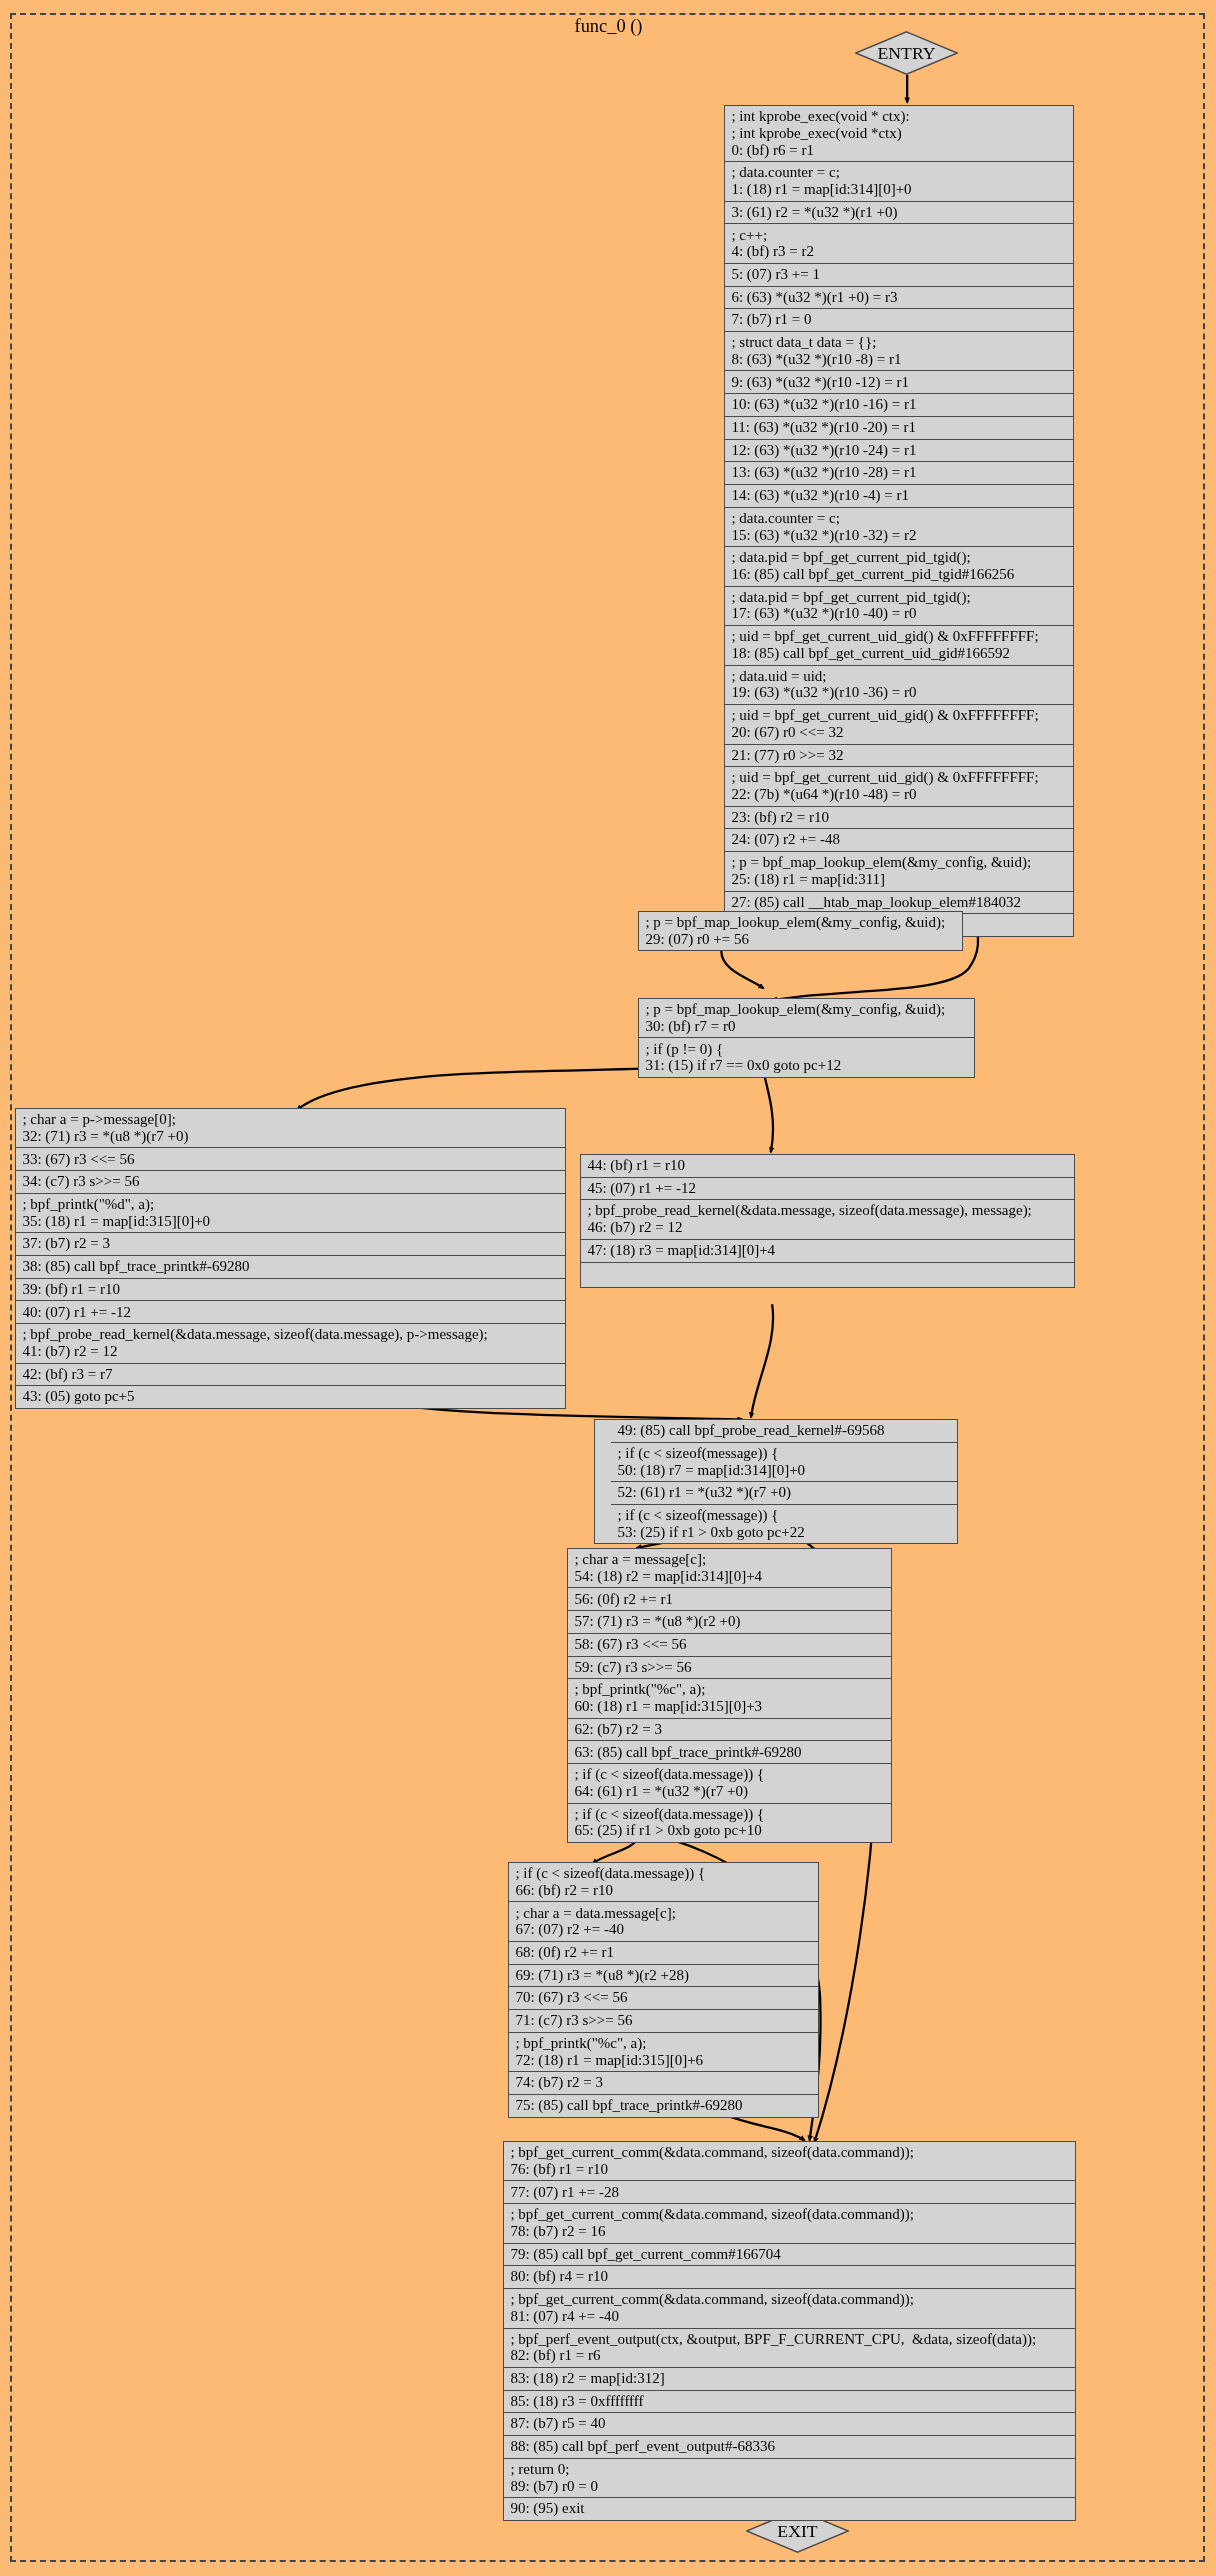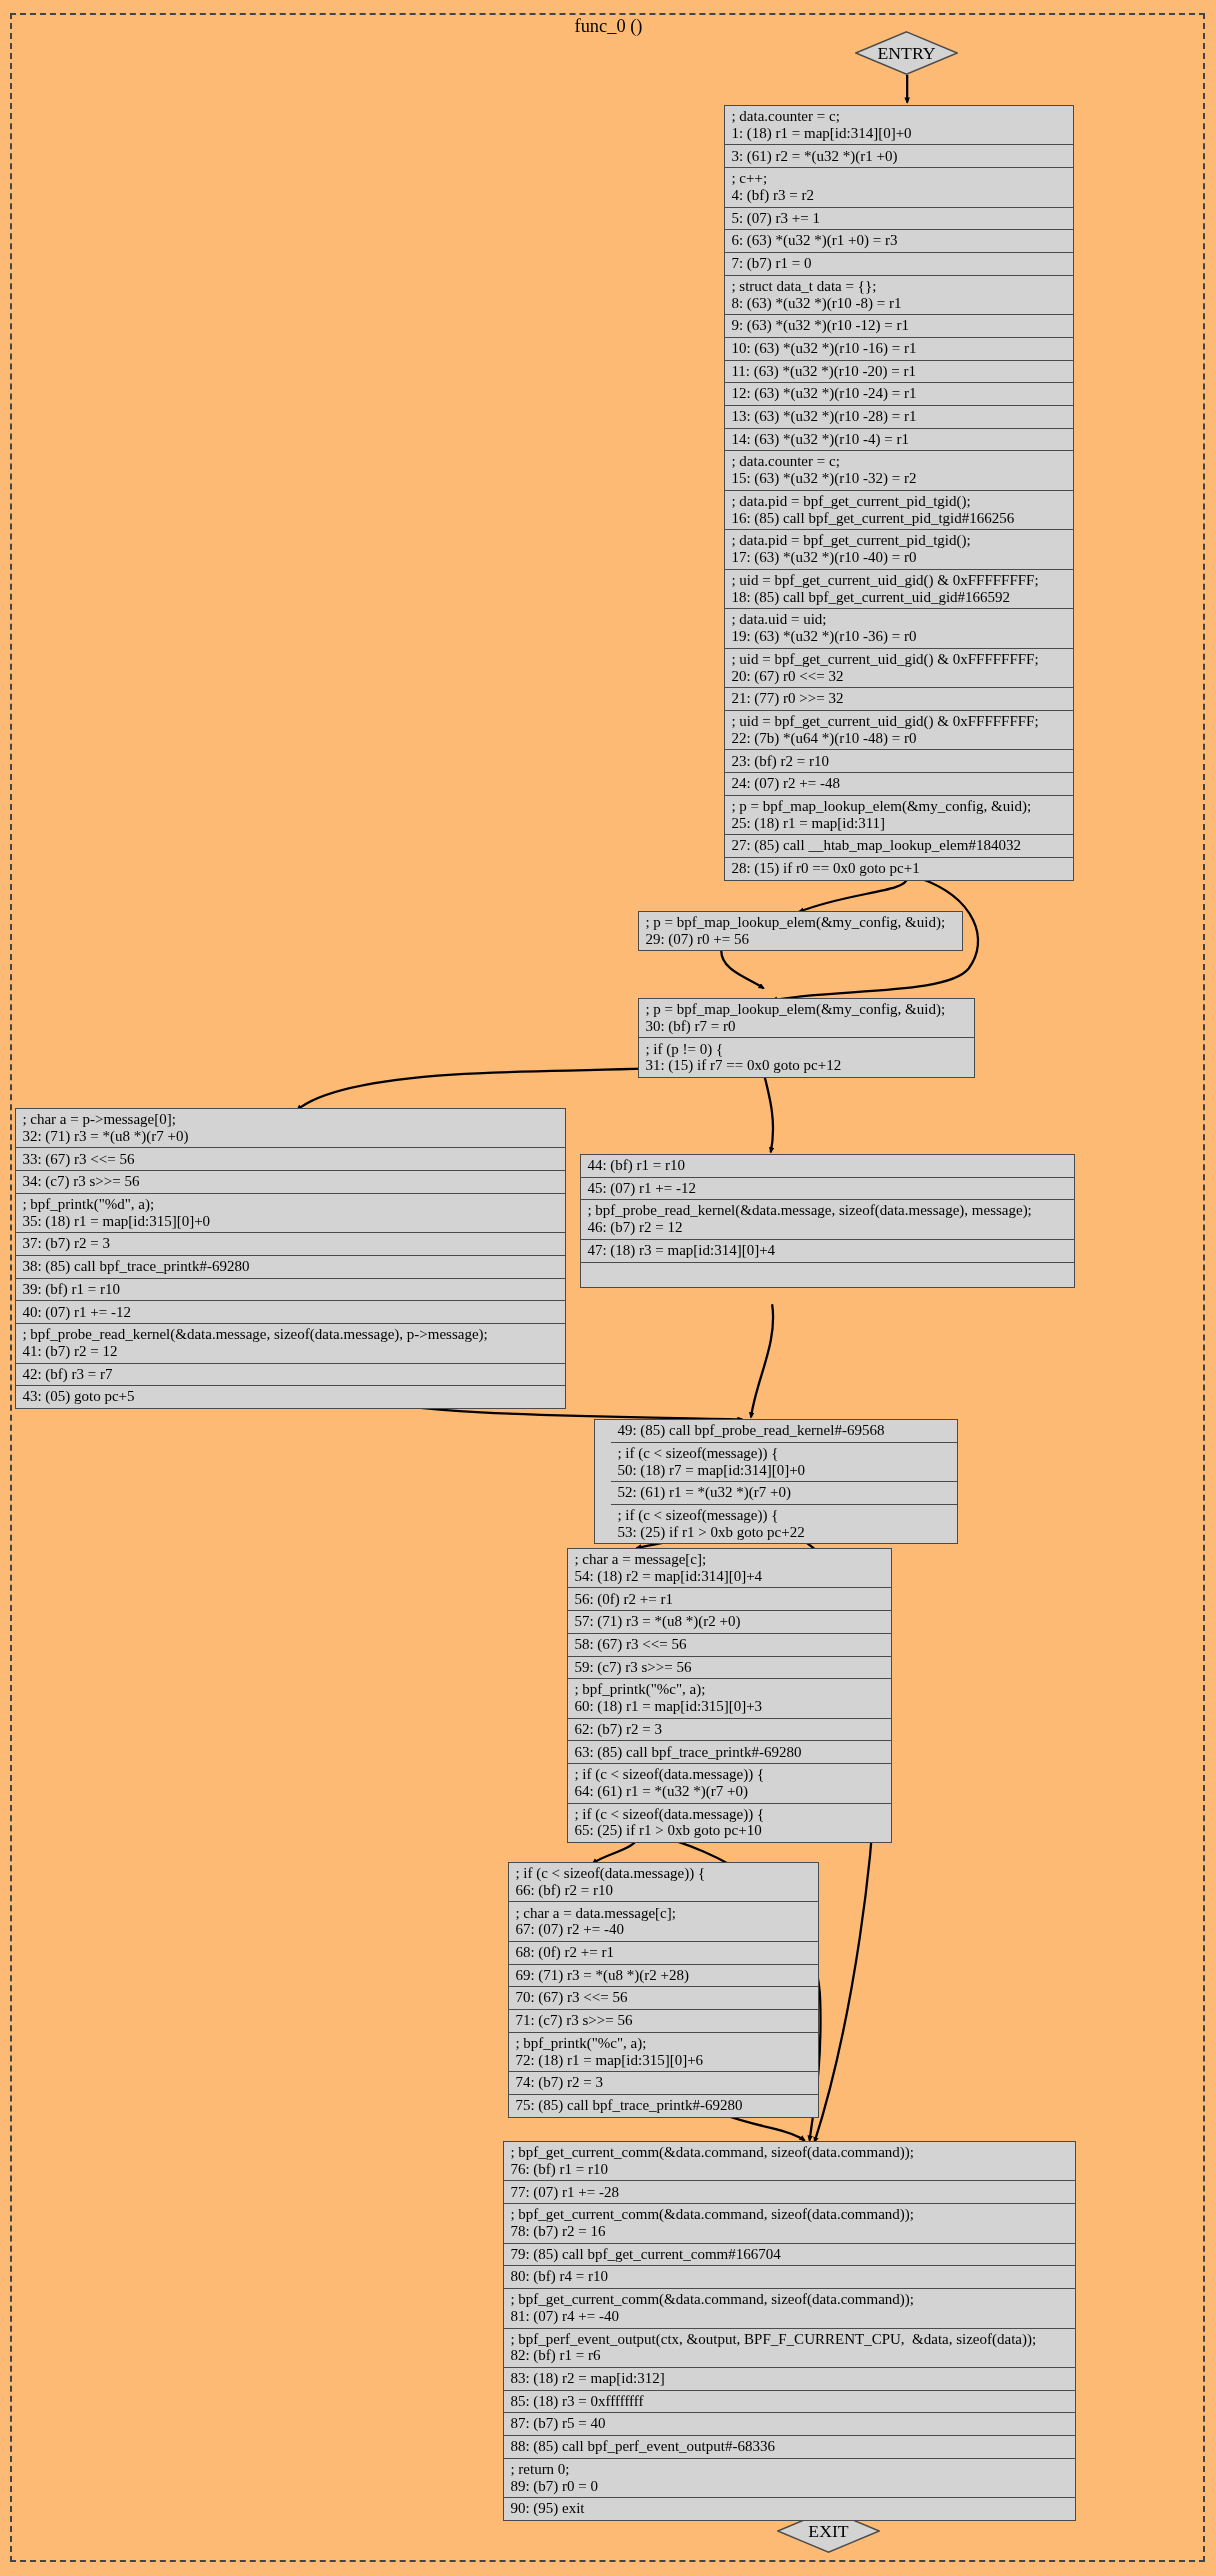--- a/index.html
+++ b/index.html
@@ -115,28 +115,30 @@
     </g>
   </svg>
 
   <div class="terminal" style="left:855px;top:31px;">
     <svg width="103" height="44" viewBox="0 0 146 62">
       <polygon points="73,1 145,31 73,61 1,31" fill="#d3d3d3" stroke="#4a4a4a" stroke-width="2"></polygon>
     </svg>
     <div class="tlabel">ENTRY</div>
   </div>
 
-  <div class="terminal" style="left:777px;top:2509px;text-decoration:underline;">
+  <div class="terminal" style="left:746px;top:2509px;text-decoration:underline;">
     <svg width="103" height="44" viewBox="0 0 146 62">
       <polygon points="73,1 145,31 73,61 1,31" fill="#d3d3d3" stroke="#4a4a4a" stroke-width="2"></polygon>
     </svg>
     <div class="tlabel">EXIT</div>
   </div>
 
   <div class="node" style="left:724px;top:105px;width:350px;">
+      <div class="row"><span class="cmt">; int kprobe_exec(void * ctx):
+; int kprobe_exec(void *ctx)</span><span class="ins">0: (bf) r6 = r1</span></div>
       <div class="row"><span class="cmt">; data.counter = c;</span><span class="ins">1: (18) r1 = map[id:314][0]+0</span></div>
       <div class="row"><span class="ins">3: (61) r2 = *(u32 *)(r1 +0)</span></div>
       <div class="row"><span class="cmt">; c++;</span><span class="ins">4: (bf) r3 = r2</span></div>
       <div class="row"><span class="ins">5: (07) r3 += 1</span></div>
       <div class="row"><span class="ins">6: (63) *(u32 *)(r1 +0) = r3</span></div>
       <div class="row"><span class="ins">7: (b7) r1 = 0</span></div>
       <div class="row"><span class="cmt">; struct data_t data = {};</span><span class="ins">8: (63) *(u32 *)(r10 -8) = r1</span></div>
       <div class="row"><span class="ins">9: (63) *(u32 *)(r10 -12) = r1</span></div>
       <div class="row"><span class="ins">10: (63) *(u32 *)(r10 -16) = r1</span></div>
       <div class="row"><span class="ins">11: (63) *(u32 *)(r10 -20) = r1</span></div>

